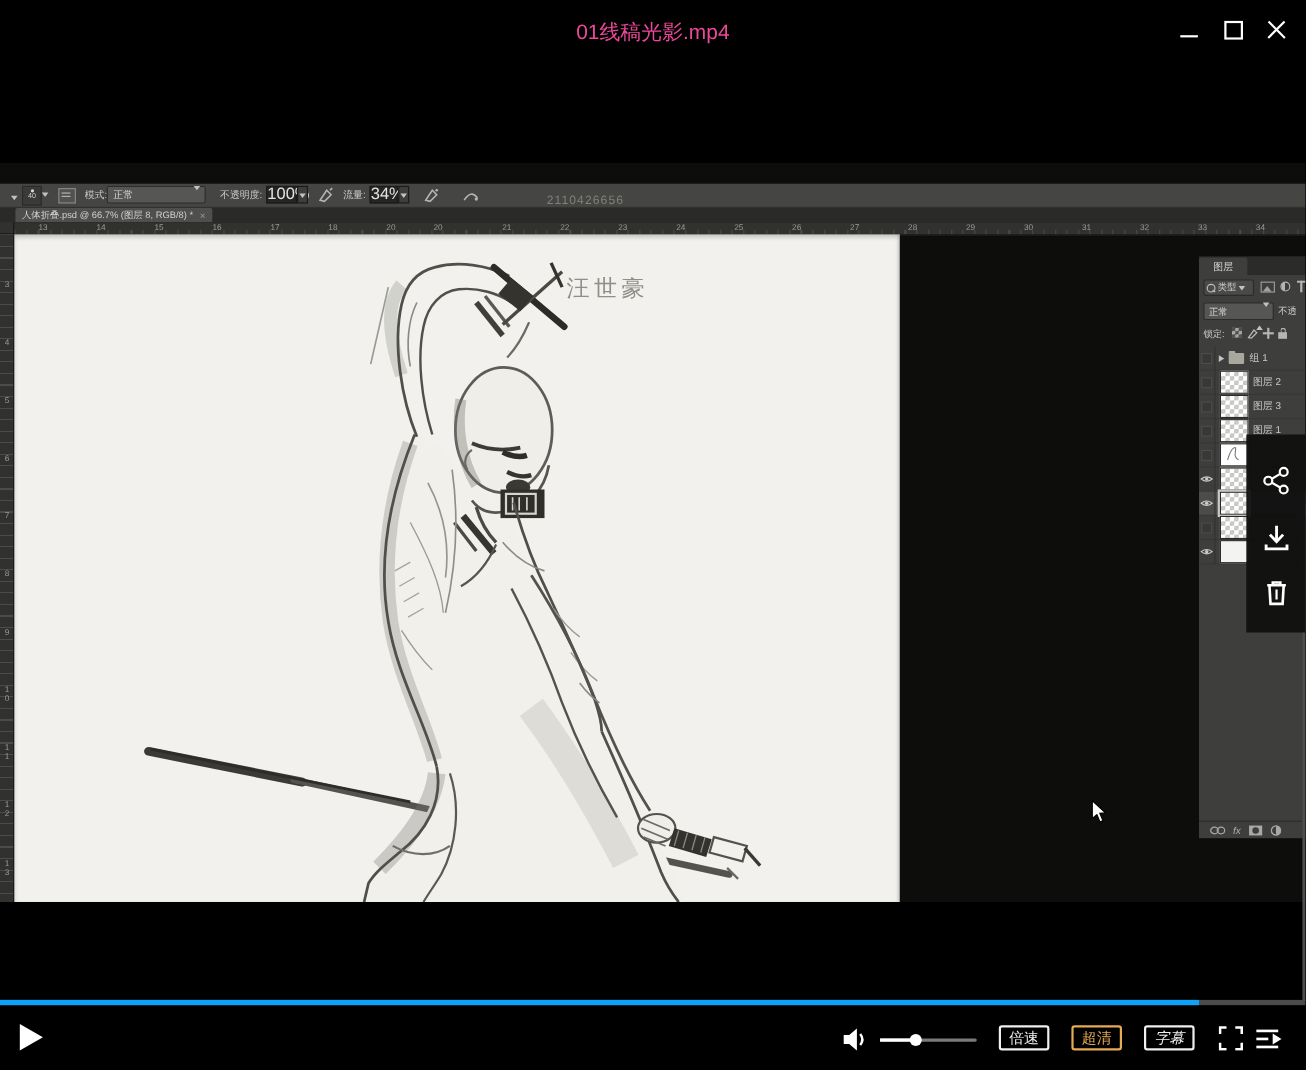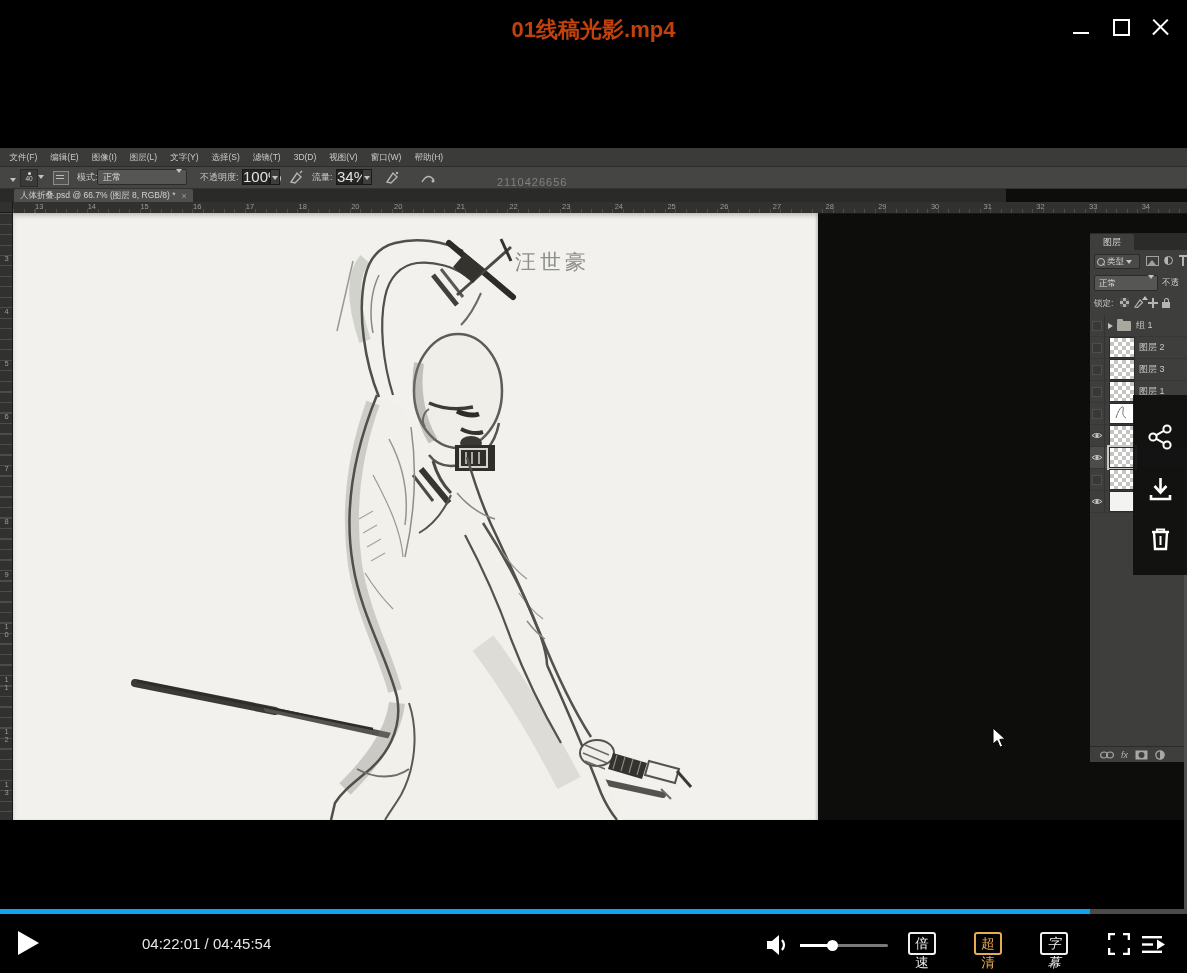--- a/index.html
+++ b/index.html
@@ -1,21 +1,21 @@
 <!DOCTYPE html>
 <html><head>
 <meta charset="utf-8">
 <style>
   html,body{margin:0;padding:0;background:#000;}
   #stage{position:relative;width:1187px;height:973px;background:#000;overflow:hidden;
          font-family:"Liberation Sans","DejaVu Sans",sans-serif;}
   
   #titlebar{position:absolute;left:0;top:0;width:1187px;height:60px;}
   #title-text{position:absolute;left:0;top:0;width:1187px;height:60px;line-height:60px;
-              text-align:center;color:#c2410c;font-size:22px;font-weight:bold;}
+              text-align:center;color:#ec4899;font-size:19px;font-weight:normal;}
   .win-btn{position:absolute;top:14px;width:26px;height:26px;cursor:pointer;}
   #win-min{left:1068px;} #win-min::after{content:"";position:absolute;left:5px;top:18px;width:16px;height:2px;background:#fff;}
   #win-max{left:1108px;} #win-max::after{content:"";position:absolute;left:5px;top:5px;width:13px;height:13px;border:2px solid #fff;}
   #win-close{left:1148px;}
   #win-close::before,#win-close::after{content:"";position:absolute;left:2px;top:12px;width:21px;height:2.4px;background:#fff;}
   #win-close::before{transform:rotate(45deg);} #win-close::after{transform:rotate(-45deg);}
 
   
   #ps{position:absolute;left:0;top:148px;width:1187px;height:672px;background:#0d0d0c;}
   #ps-menubar{position:absolute;left:0;top:0;width:1187px;height:19px;background:#3b3b39;border-bottom:1px solid #2c2c2a;
@@ -36,21 +36,21 @@
   #panel-toggle::after{content:"";position:absolute;left:2px;top:3px;width:8px;height:1px;background:#bbb;box-shadow:0 3px 0 #bbb;}
   .opt-select{position:absolute;top:2px;height:16px;background:#565654;border:1px solid #2b2b29;border-radius:2px;box-sizing:border-box;}
   .opt-select .txt{font-size:9px;color:#dedddb;line-height:14px;padding-left:5px;}
   .opt-select .arrows{position:absolute;right:4px;top:3px;}
   .num-field{position:absolute;top:2px;height:16px;background:#252523;border:1px solid #1a1a18;box-sizing:border-box;
              color:#e3e3e1;font-size:15px;line-height:14px;text-align:center;}
   .field-arrow{position:absolute;top:2px;width:10px;height:16px;background:#3e3e3c;border:1px solid #1a1a18;box-sizing:border-box;}
   .field-arrow .tri-d{position:absolute;left:1px;top:6px;}
   .air-icon{position:absolute;top:3px;width:16px;height:15px;}
   #watermark{position:absolute;left:497px;top:9px;font-size:11px;color:#7e837b;letter-spacing:1px;}
-  #ps-tabbar{position:absolute;left:0;top:41px;width:1006px;height:13px;background:#2a2a28;}
+  #ps-tabbar{position:absolute;left:0;top:41px;width:1187px;height:13px;background:#2a2a28;}
   #doc-tab{position:absolute;left:14px;top:0;height:13px;background:#4f4f4d;border-radius:2px 2px 0 0;
            padding:0 6px;display:flex;align-items:center;gap:6px;}
   #doc-tab .t{font-size:8.5px;color:#d2d2d0;white-space:nowrap;}
   #doc-tab .x{font-size:9px;color:#9a9a98;}
   
   #ruler-top{position:absolute;left:0;top:54px;width:1187px;height:11px;background:#31312f;border-bottom:1px solid #191917;
              background-image:repeating-linear-gradient(90deg,rgba(255,255,255,.13) 0 1px,transparent 1px 10.5px);
              background-position:35px 7px;background-size:100% 4px;background-repeat:repeat-x;}
   .rt-num{position:absolute;top:0px;font-size:7.5px;color:#9a9a98;}
   #ruler-left{position:absolute;left:0;top:65px;width:13px;height:607px;background:#31312f;border-right:1px solid #191917;
@@ -122,51 +122,38 @@
   
   #progress{position:absolute;left:0;top:909px;width:1187px;height:5px;background:#4b4b4b;}
   #progress-fill{position:absolute;left:0;top:0;height:5px;background:#0da2f7;}
   #controls{position:absolute;left:0;top:914px;width:1187px;height:59px;background:#000;}
   #play-btn{position:absolute;left:18px;top:17px;width:0;height:0;border-top:12.5px solid transparent;border-bottom:12.5px solid transparent;border-left:21px solid #fff;cursor:pointer;}
   .ctl-svg{position:absolute;cursor:pointer;}
   #time{position:absolute;left:142px;top:0;height:59px;line-height:59px;font-size:15px;color:#e6e6e6;}
   #vol-track{position:absolute;left:800px;top:944px;width:88px;height:3px;background:#7a7a7a;border-radius:2px;cursor:pointer;}
   #vol-fill{position:absolute;left:0;top:0;width:32px;height:3px;background:#fff;}
   #vol-knob{position:absolute;left:826px;top:940px;width:11px;height:11px;border-radius:50%;background:#fff;cursor:pointer;}
-  .pill-btn{position:absolute;top:932px;width:28px;height:23px;border:2px solid #f0f0f0;border-radius:3px;box-sizing:border-box;
+  .pill-btn{position:absolute;top:932px;width:46px;height:23px;border:2px solid #f0f0f0;border-radius:3px;box-sizing:border-box;
             color:#f0f0f0;font-size:13.5px;text-align:center;line-height:19px;cursor:pointer;}
   #btn-speed{left:908px;} #btn-subs{left:1040px;font-style:italic;}
   #btn-quality{left:974px;}
 </style>
 </head>
 <body>
 
 <div id="stage">
 
   <div id="titlebar">
     <div id="title-text">01线稿光影.mp4</div>
     <div class="win-btn" id="win-min"></div>
     <div class="win-btn" id="win-max"></div>
     <div class="win-btn" id="win-close"></div>
   </div>
 
   <div id="ps">
-    <div id="ps-menubar">
-        <span class="menu-item">文件(F)</span>
-        <span class="menu-item">编辑(E)</span>
-        <span class="menu-item">图像(I)</span>
-        <span class="menu-item">图层(L)</span>
-        <span class="menu-item">文字(Y)</span>
-        <span class="menu-item">选择(S)</span>
-        <span class="menu-item">滤镜(T)</span>
-        <span class="menu-item">3D(D)</span>
-        <span class="menu-item">视图(V)</span>
-        <span class="menu-item">窗口(W)</span>
-        <span class="menu-item">帮助(H)</span>
-      </div>
 
     <div id="ps-options">
       <div id="tool-preset">
           <span class="tri-d" style="position:absolute;right:0;bottom:2px;"></span>
         </div>
       <div id="brush-size">
         <span class="dot"></span>
         <span class="num">40</span>
       </div>
       <span id="brush-arrow" class="tri-d"></span>
@@ -477,23 +464,20 @@
     <polygon points="1,1 1,17 5.2,13.5 8,20.2 10.6,19 7.8,12.4 13,12" fill="#fff" stroke="#000" stroke-width="1"></polygon>
   </svg>
 
   <div id="progress">
     <div id="progress-fill" style="width: 91.8%; background: rgb(13, 162, 247);"></div>
   </div>
 
   <div id="controls">
     <div id="play-btn"></div>
 
-    <div id="time">
-      <span>04:22:01</span><span> / </span><span>04:45:54</span>
-    </div>
   </div>
 
   <svg class="ctl-svg" style="left:766px;top:934px;" width="26" height="22" viewBox="0 0 26 22">
     <polygon points="1,7 6,7 13,1 13,21 6,15 1,15" fill="#fff"></polygon>
     <path d="M16 6 Q20 11 16 16" fill="none" stroke="#fff" stroke-width="2.2"></path>
   </svg>
   <div id="vol-track">
       <div id="vol-fill" style="width: 32px;"></div>
     </div>
   <div id="vol-knob" style="left: 827px;"></div>

